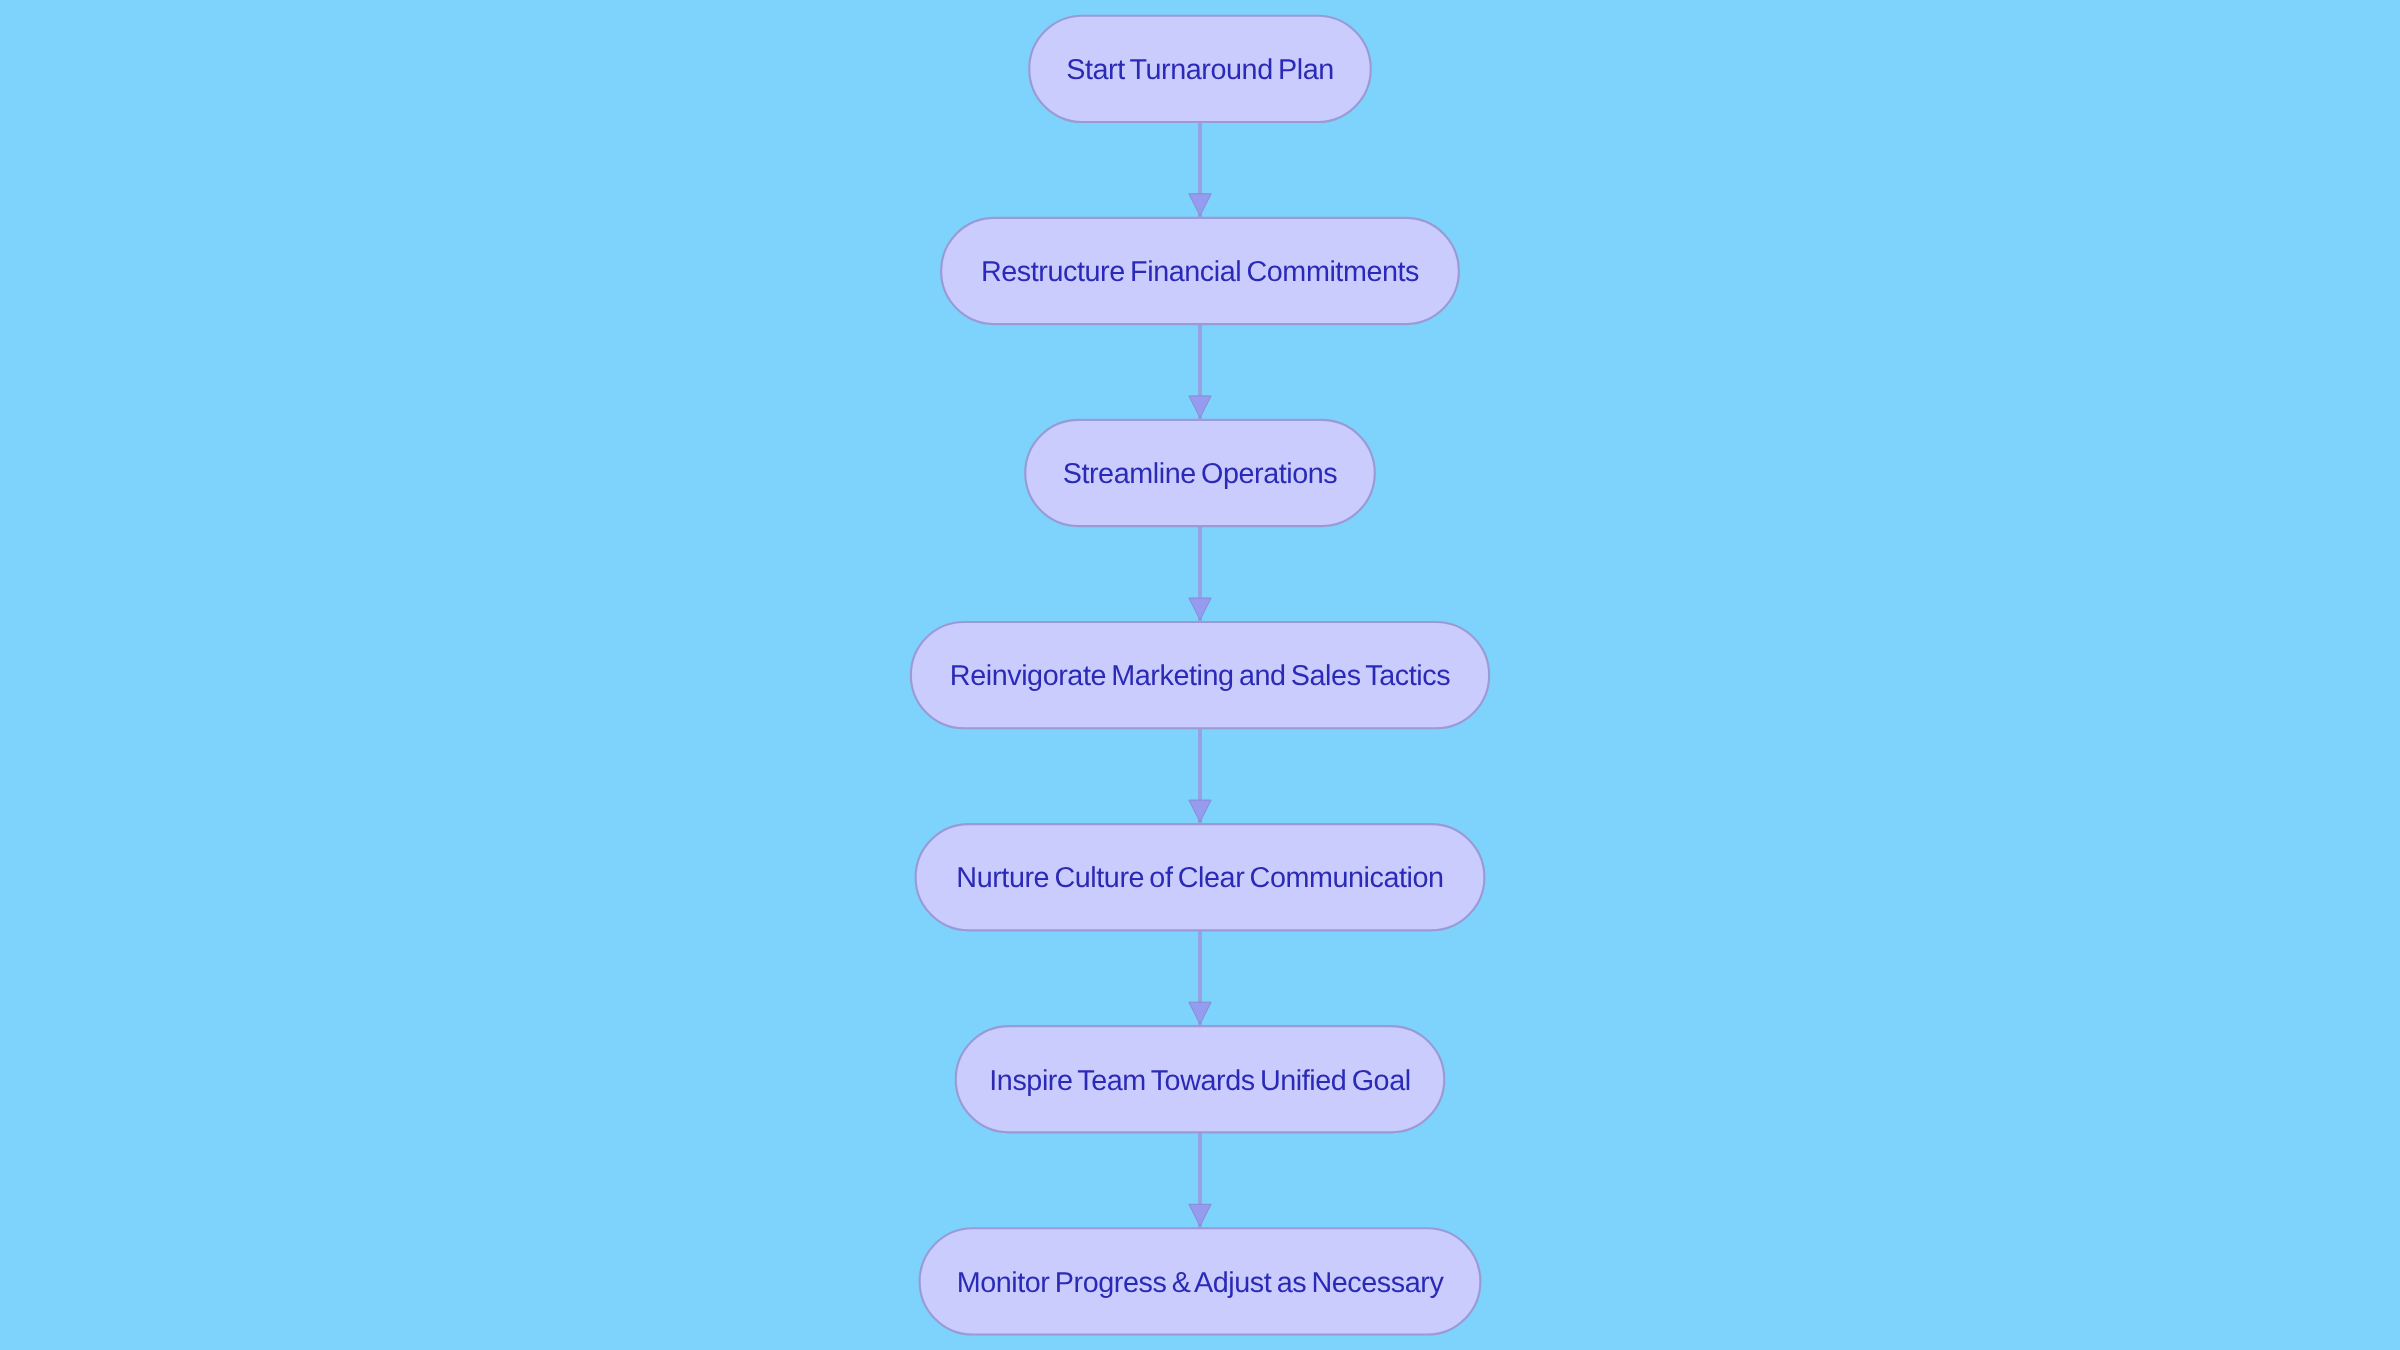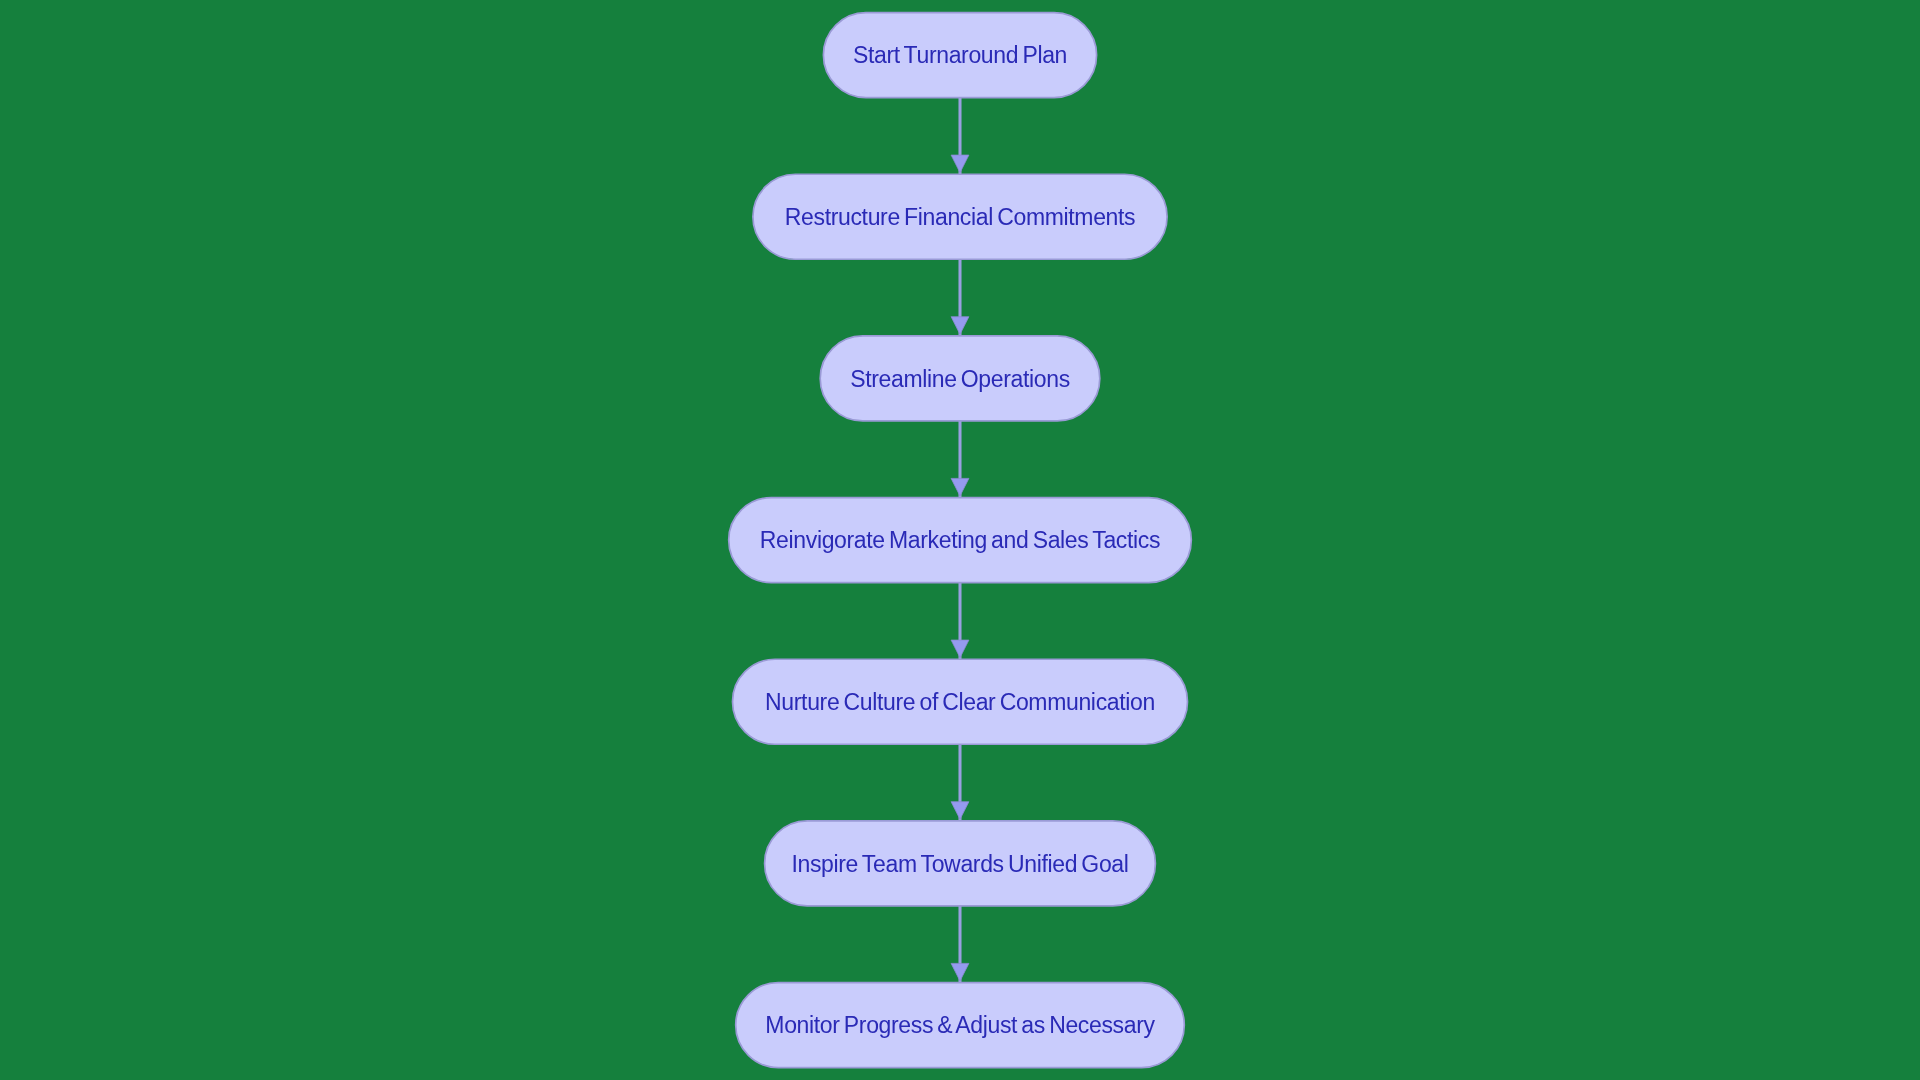--- a/index.html
+++ b/index.html
@@ -21,21 +21,21 @@
     letter-spacing:-0.35px;
     word-spacing:-1.8px;
     text-anchor:middle;
     dominant-baseline:alphabetic;
     white-space:pre;
   }
 </style>
 </head>
 <body>
 
-<div id="chart-root" style="background: #15803d;">
+<div id="chart-root" style="background: #7dd3fc;">
   <svg id="flow" viewBox="0 0 1920 1080">
 
     <g id="edges-layer">
       <g class="edge">
         <path class="edge-line" d="M960,97.6 L960,174.27" stroke="#9a9fe0"></path>
         <path class="edge-arrow" d="M951.1,155.07000000000002 L968.9,155.07000000000002 L960,172.67000000000002 Z" fill="#959bef" stroke="#8a8ad2"></path>
       </g>
       <g class="edge">
         <path class="edge-line" d="M960,259.27 L960,335.93" stroke="#9a9fe0"></path>
         <path class="edge-arrow" d="M951.1,316.72999999999996 L968.9,316.72999999999996 L960,334.33 Z" fill="#959bef" stroke="#8a8ad2"></path>

